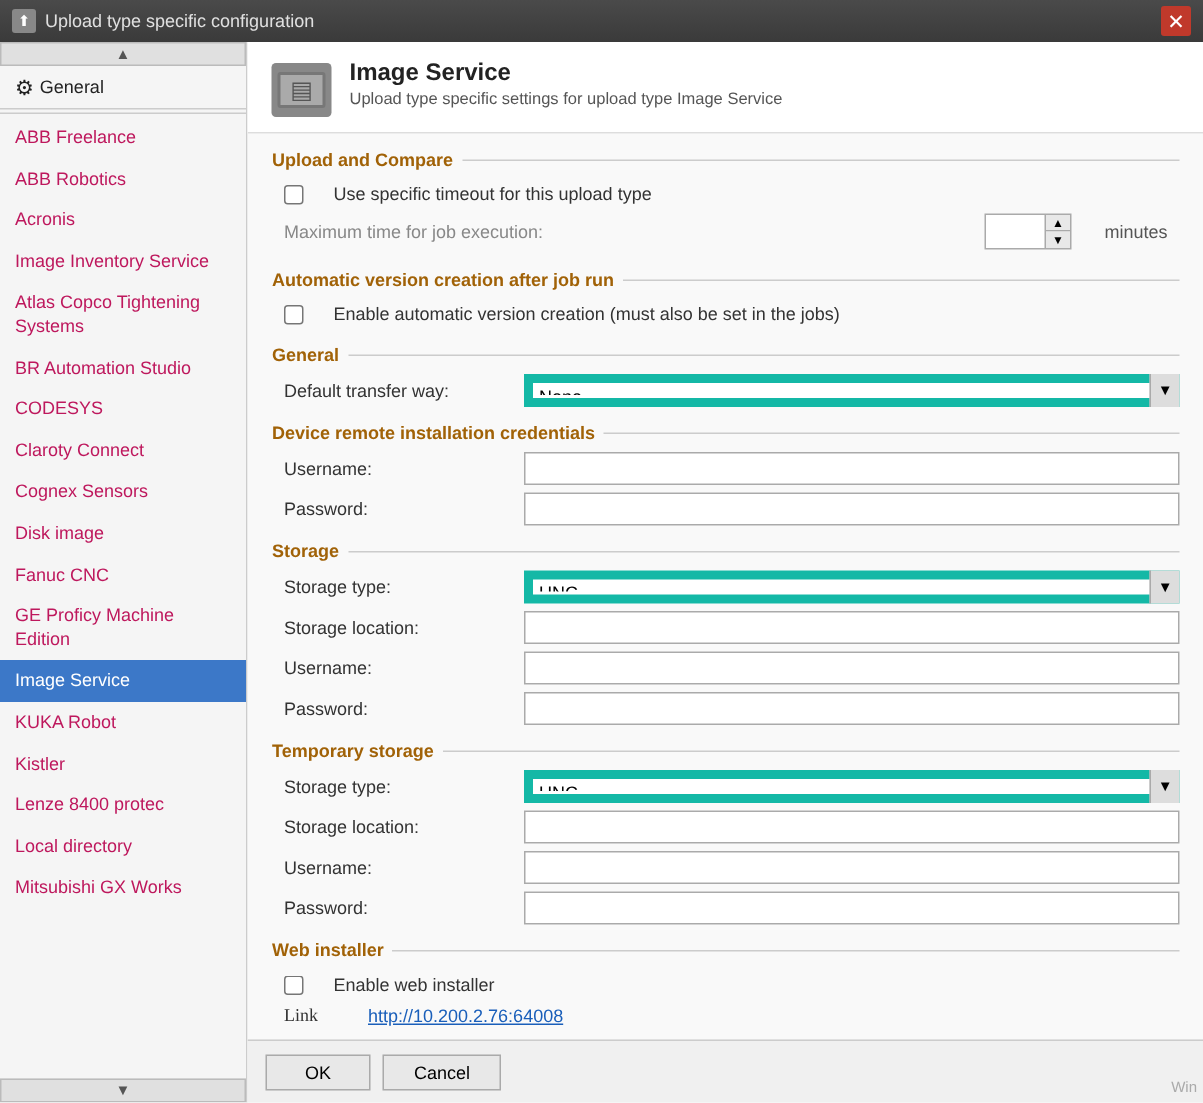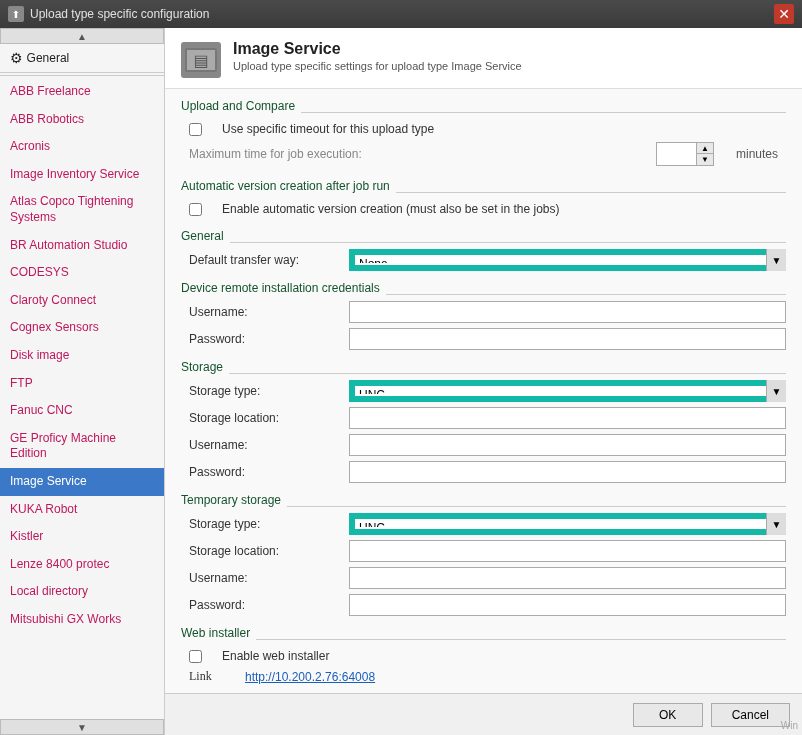--- a/index.html
+++ b/index.html
@@ -173,24 +173,24 @@
       overflow-y: auto;
       padding: 10px 16px;
     }
 
     
     .section {
       margin-bottom: 10px;
     }
     .section-header {
       font-size: 12px;
-      font-weight: normal;
-      color: #14532d;
-      display: flex;
-      align-items: flex-end;
+      font-weight: bold;
+      color: #a16207;
+      display: flex;
+      align-items: center;
       gap: 6px;
       margin-bottom: 6px;
     }
     .section-header::after {
       content: '';
       flex: 1;
       height: 1px;
       background: #ccc;
     }
 
@@ -315,21 +315,20 @@
       color: #1a5fba;
       text-decoration: underline;
       cursor: pointer;
     }
 
     
     .footer {
       background: #f0f0f0;
       border-top: 1px solid #ccc;
       display: flex;
-      justify-content: flex-end;
       align-items: center;
       padding: 8px 12px;
       gap: 8px;
       height: 42px;
     }
     .footer-watermark {
       position: absolute;
       bottom: 4px;
       right: 4px;
       font-size: 10px;
@@ -396,23 +395,20 @@
         <span>CODESYS</span>
       </div>
       <div class="sidebar-item">
         <span>Claroty Connect</span>
       </div>
       <div class="sidebar-item">
         <span>Cognex Sensors</span>
       </div>
       <div class="sidebar-item">
         <span>Disk image</span>
-      </div>
-      <div class="sidebar-item">
-        <span>FTP</span>
       </div>
       <div class="sidebar-item">
         <span>Fanuc CNC</span>
       </div>
       <div class="sidebar-item">
         <span>GE Proficy Machine Edition</span>
       </div>
       <div class="sidebar-item active">
         <span>Image Service</span>
       </div>

